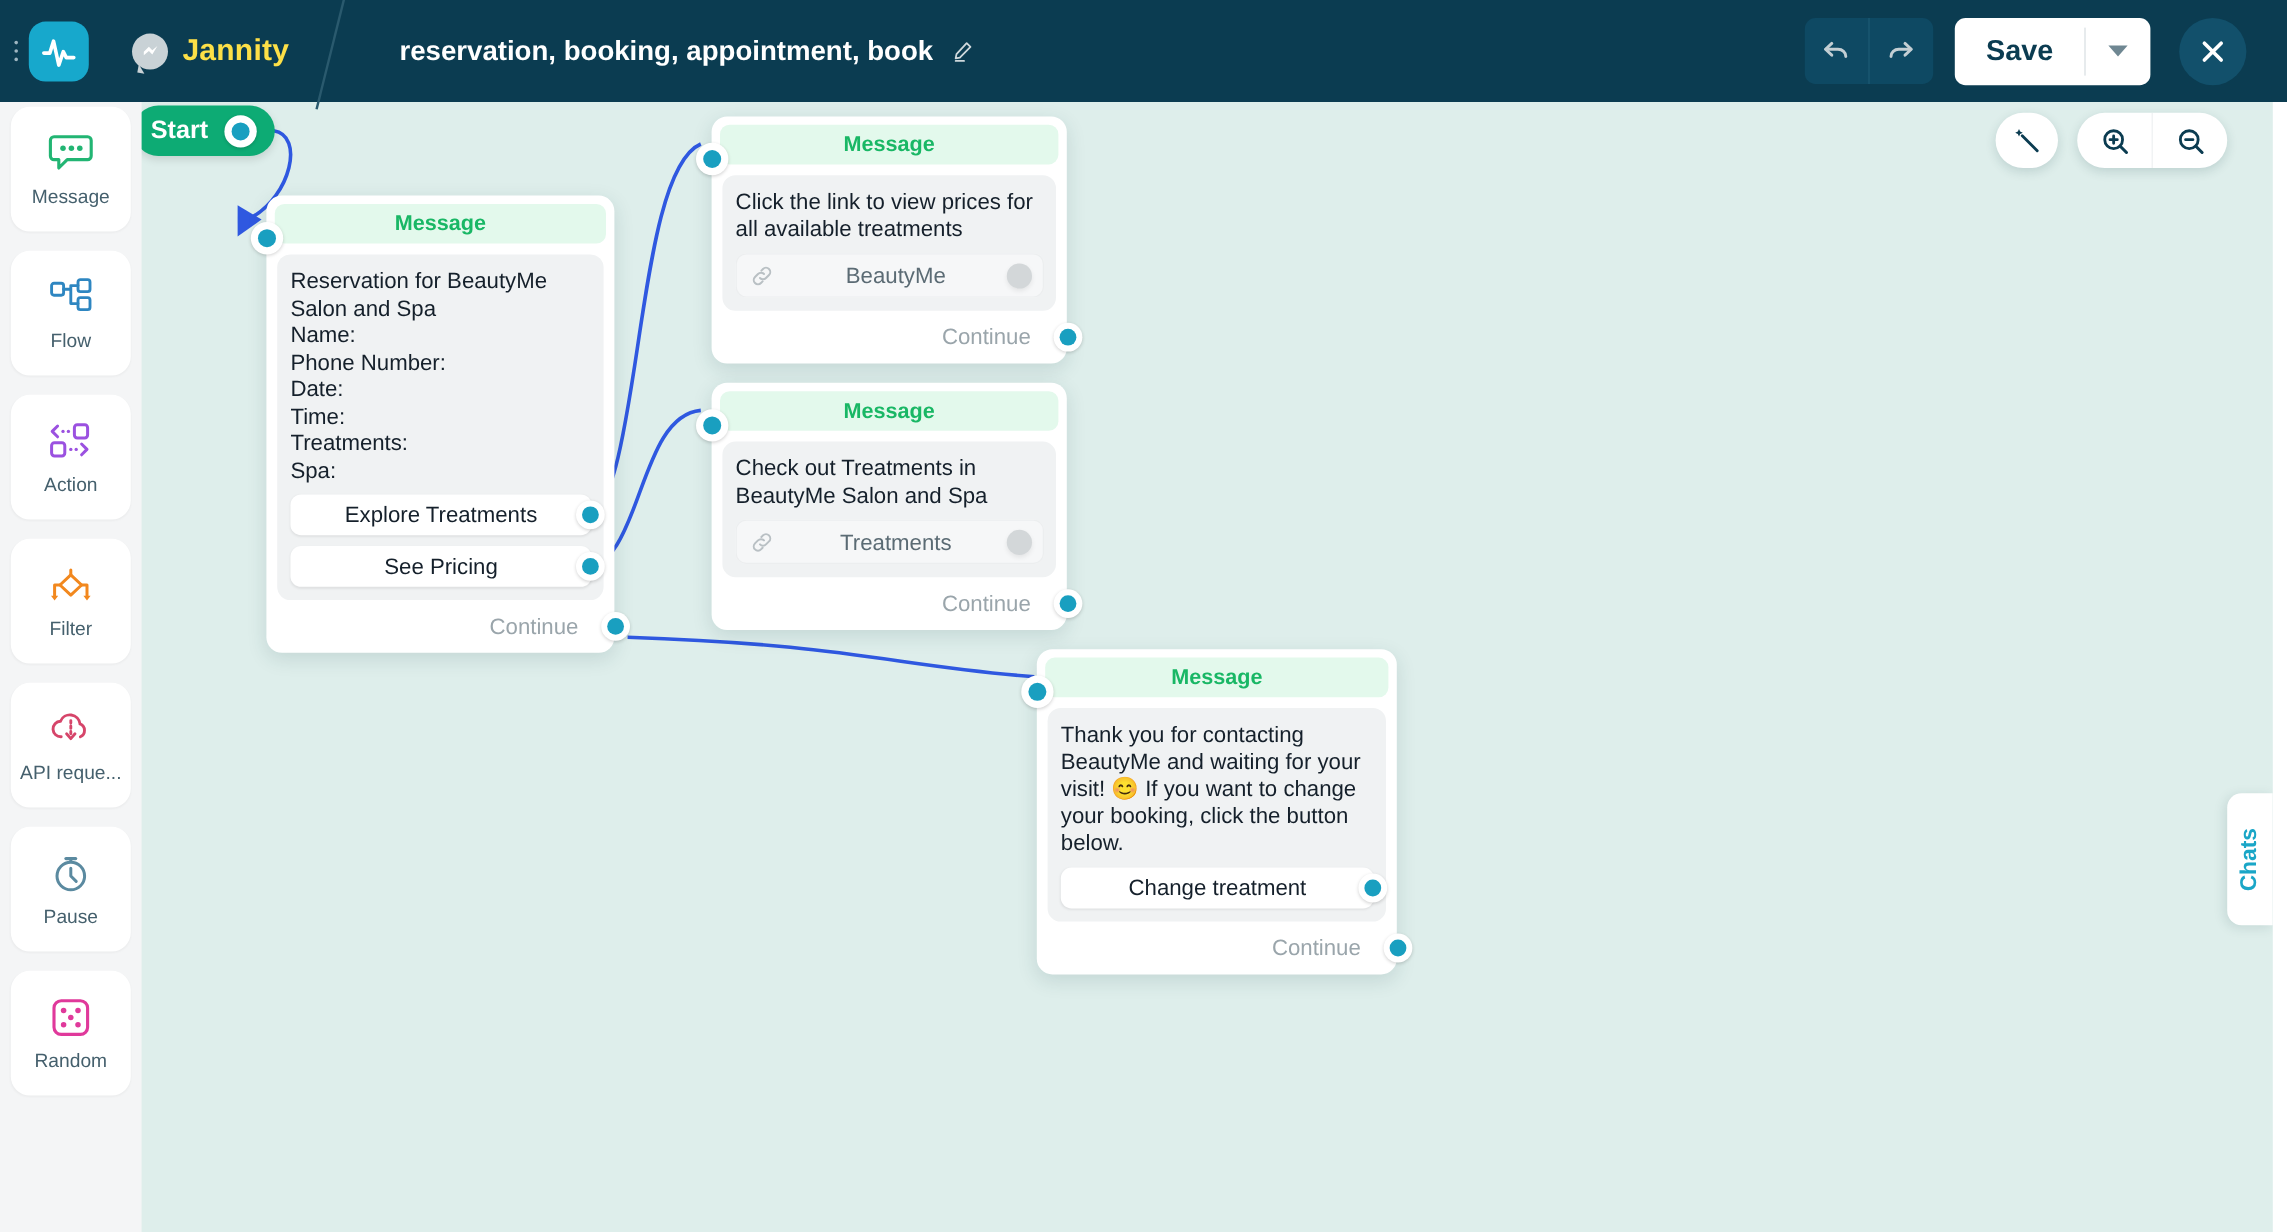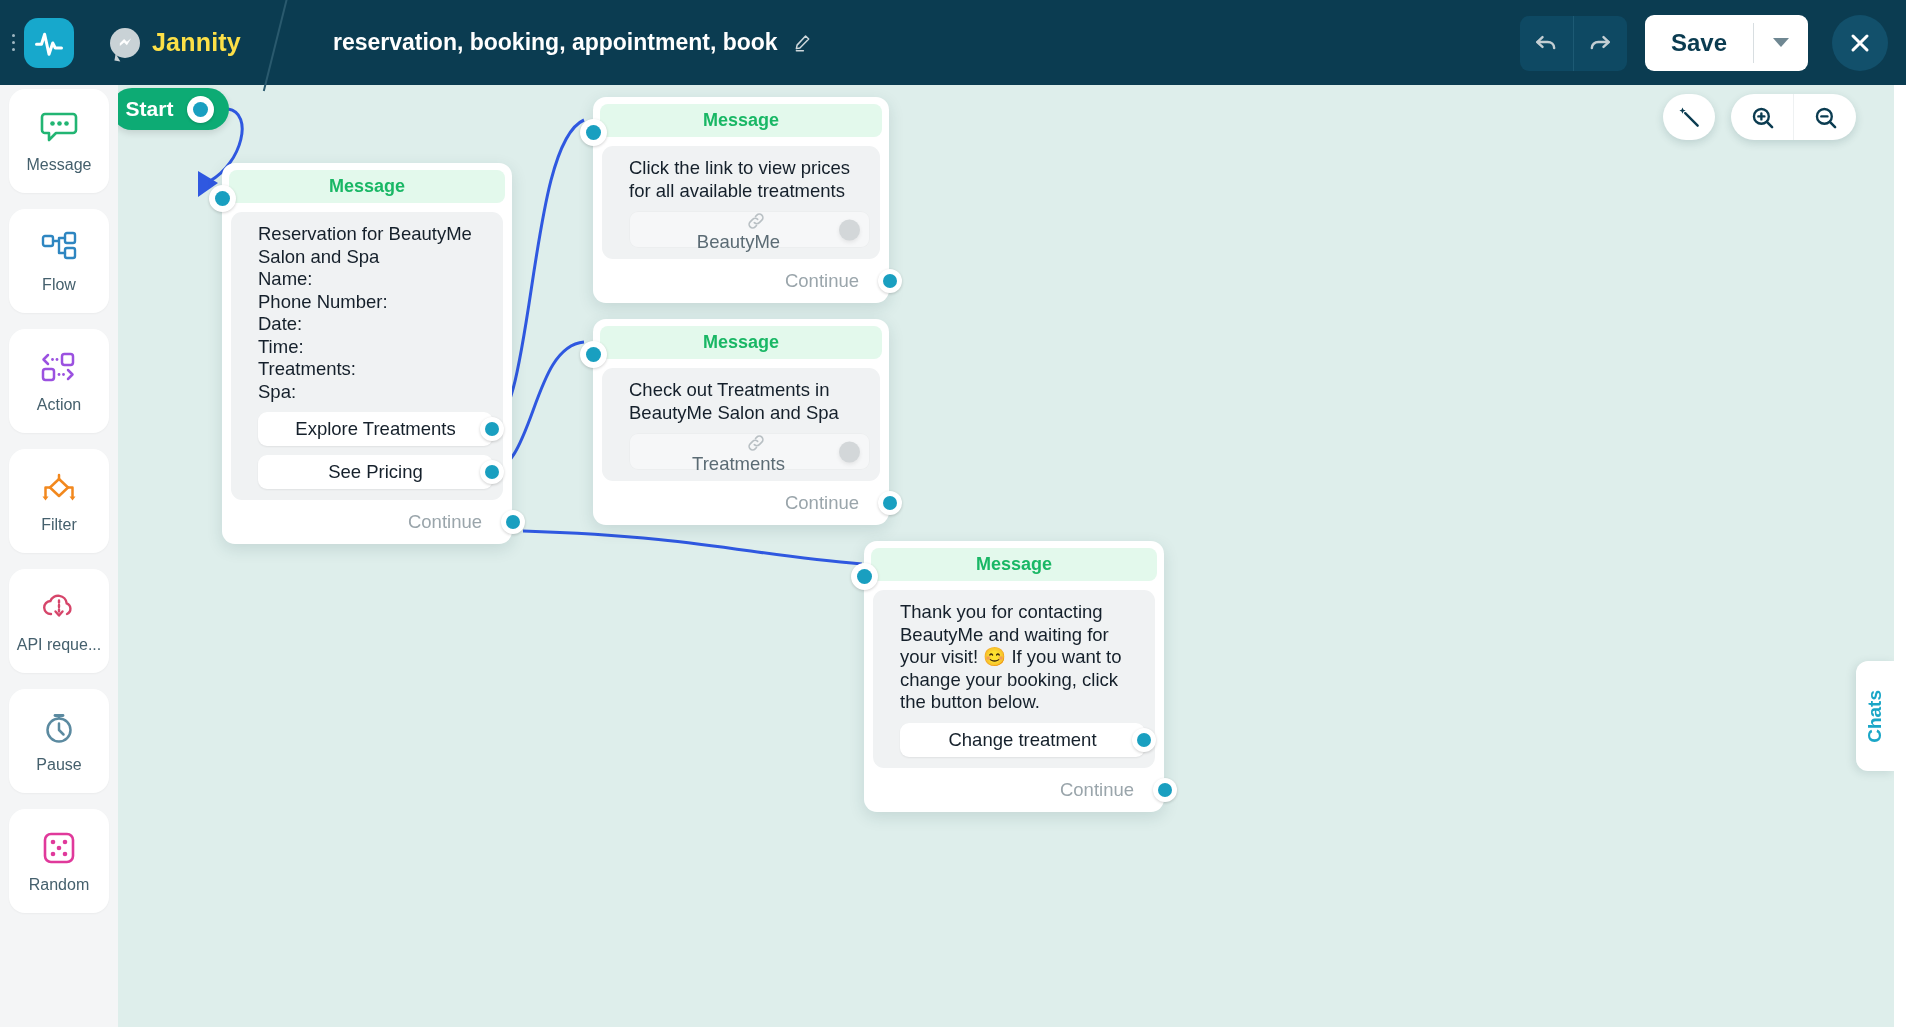--- a/index.html
+++ b/index.html
@@ -58,21 +58,21 @@
     width: 2px; height: 100px; background: #2a5a6e;
     transform: rotate(14deg); transform-origin: top center;
   }
   .flow-title {
     color: #ffffff; font-size: 23px; font-weight: 700;
     display: flex; align-items: center; gap: 14px;
   }
   .pencil-icon { display:flex; align-items:center; }
 
   .header-right {
-    margin-left: auto; display: flex; align-items: flex-end; gap: 0; padding-right: 18px;
+    margin-left: auto; display: flex; align-items: flex-start; gap: 0; padding-right: 34px;
   }
   .undo-redo {
     display: flex; align-items: center;
     background: #0e4963; border-radius: 9px; overflow: hidden;
     height: 55px;
   }
   .icon-btn-dark {
     width: 53px; height: 55px; display: flex; align-items: center; justify-content: center;
     cursor: pointer;
   }
@@ -155,36 +155,35 @@
     z-index: 4;
   }
   .node-head {
     margin: 7px 7px 0 7px;
     height: 33px; background: #e3f9ec; border-radius: 8px;
     display: flex; align-items: center; justify-content: center;
     color: #19b765; font-size: 18px; font-weight: 700;
   }
   .node-body {
     margin: 9px 9px 0 9px; background: #f0f2f3; border-radius: 11px;
-    padding: 11px 10px 11px 27px;
+    padding: 11px 10px 11px 11px;
   }
   .node-text { font-size: 18.5px; line-height: 22.5px; color: #15202b; }
   .node-btn {
     margin-top: 9px; height: 34px; background: #ffffff; border-radius: 9px;
     display: flex; align-items: center; justify-content: center;
     position: relative; font-size: 18.5px; color: #15202b;
     box-shadow: 0 1px 2px rgba(0,0,0,.07);
     cursor: pointer;
   }
   .node-btn .port { position: absolute; right: -11px; top: 50%; transform: translateY(-50%); }
   .attach-row {
     margin-top: 9px; height: 37px; background: #f6f7f8; border-radius: 9px;
     display: flex; align-items: center; position: relative;
     box-shadow: inset 0 0 0 1px #eceeef;
-    flex-direction: column;
   }
   .attach-row .link-ico { margin-left: 12px; display:flex; }
   .attach-row .attach-label {
     flex: 1; text-align: center; font-size: 18.5px; color: #5b6b74; padding-right: 22px;
   }
   .attach-row .gray-dot {
     position: absolute; right: 10px; top: 50%; transform: translateY(-50%);
     width: 21px; height: 21px; border-radius: 50%; background: #d3d7d9;
     box-shadow: 0 2px 4px rgba(0,0,0,.08);
   }

